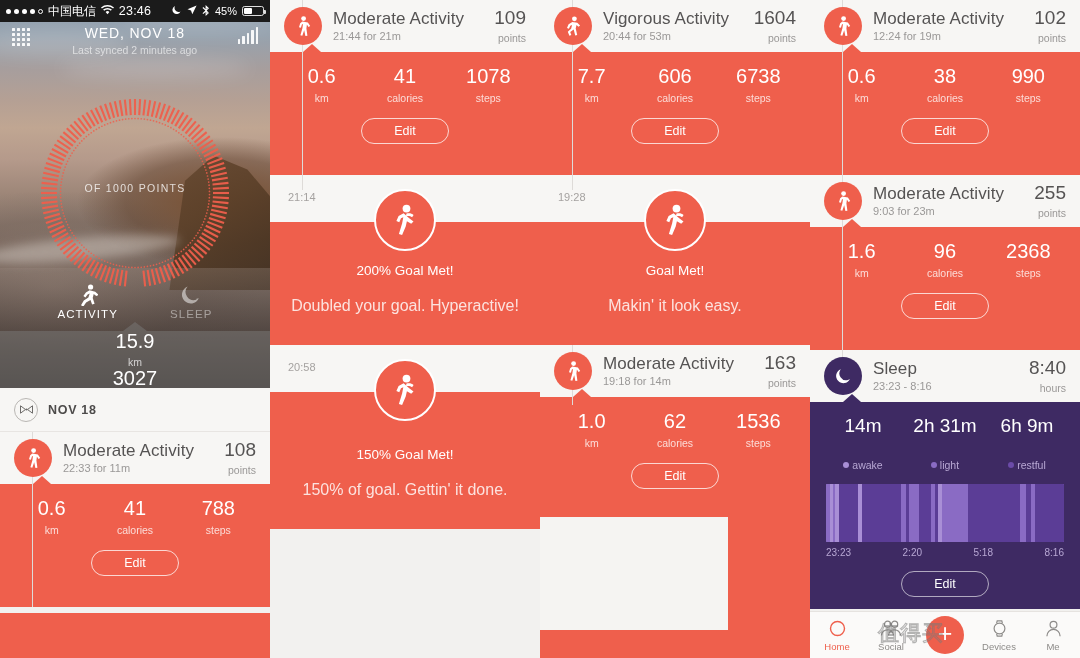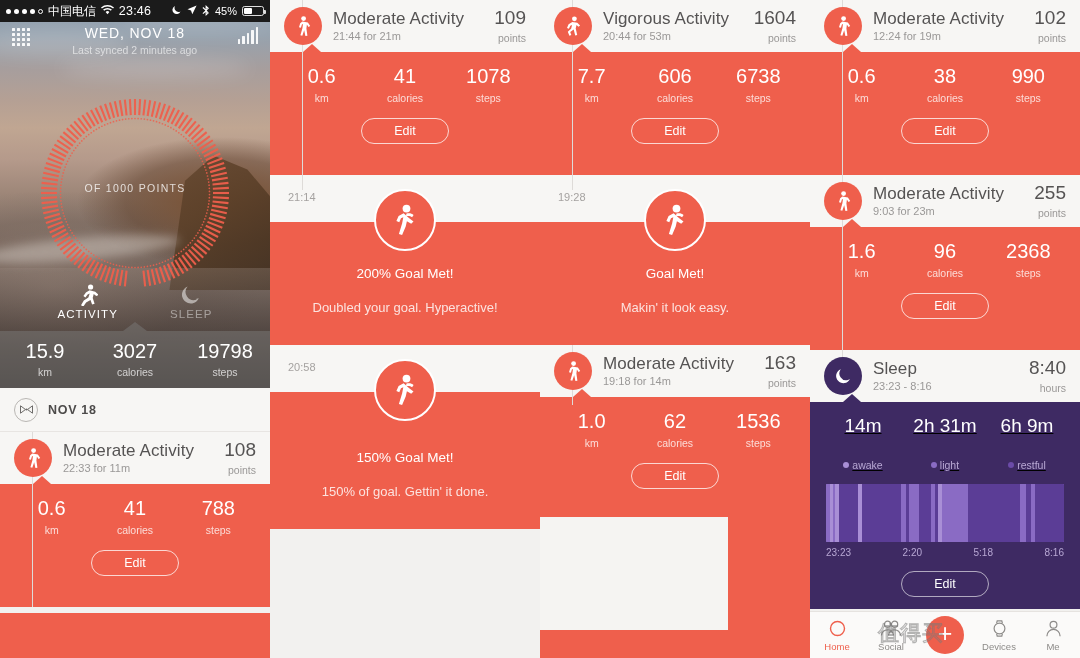--- a/index.html
+++ b/index.html
@@ -115,21 +115,21 @@
   }
   .htab { text-align:center; }
   .htab .ic { height:24px; display:flex; align-items:center; justify-content:center; font-size:19px; color:#fff; }
   .htab .lb { color:#fff; font-size:11.5px; letter-spacing:1.1px; margin-top:1px; }
   .htab.dim .ic, .htab.dim .lb { color:rgba(255,255,255,.45); }
 
   
   .hero-stats {
     position:absolute; left:0; bottom:0; width:100%; height:57px;
     background:rgba(120,118,116,.55);
-    display:flex; align-items:center; z-index:6;
+    display:flex; align-items:center; z-index:6;flex-direction:column;
   }
   .hero-stats:before {
     content:''; position:absolute; left:50%; top:-9px; transform:translateX(-50%);
     border-left:12px solid transparent; border-right:12px solid transparent;
     border-bottom:9px solid rgba(120,118,116,.55);
   }
   .hs { flex:1; text-align:center; }
   .hs .v { color:#fff; font-size:20px; font-weight:400; line-height:1; }
   .hs .l { color:rgba(255,255,255,.72); font-size:10.5px; margin-top:5px; }
 
@@ -191,42 +191,42 @@
     display:flex; flex-direction:column; align-items:center;
     justify-content:flex-end; padding-bottom:30px;
   }
   .goal-circle {
     position:absolute; left:50%; top:14px; transform:translateX(-50%);
     width:62px; height:62px; border-radius:50%; background:#EF5F4C;
     border:2.5px solid #fff;
     display:flex; align-items:center; justify-content:center; z-index:4;
   }
   .goal-t1 { color:#fff; font-size:13.5px; margin-bottom:19px; }
-  .goal-t2 { color:rgba(255,255,255,.82); font-size:13px; }
+  .goal-t2 { color:rgba(255,255,255,.82); font-size:16px; }
 
   
   .date-row {
     background:#F7F6F4; height:44px; display:flex; align-items:center;
     padding-left:14px; border-bottom:1px solid #e8e5e2; position:relative;
   }
   .date-circle {
     width:24px; height:24px; border-radius:50%; border:1px solid #b9b6b3;
     display:flex; align-items:center; justify-content:center; margin-right:10px;
     background:#F7F6F4; position:relative; z-index:3;
   }
   .date-label { font-size:12.5px; color:#4d4b4a; letter-spacing:.7px; font-weight:700; }
 
   
   .sleep-body { background:#3E2A63; padding:14px 12px 12px; position:relative; }
   .sleep-body:before {
     content:''; position:absolute; left:33px; top:-8px;
     border-left:9px solid transparent; border-right:9px solid transparent;
     border-bottom:8px solid #3E2A63;
   }
-  .sleep-metrics { display:flex;text-decoration:underline; }
+  .sleep-metrics { display:flex; }
   .sleep-metric { flex:1; text-align:center; }
   .sleep-metric .v { color:#fff; font-size:19px; font-weight:400; line-height:1; }
   .sleep-metric .l {
     color:#b8a8d4; font-size:10.5px; margin-top:24px;
     display:flex; align-items:center; justify-content:center; gap:3px;
   }
   .sleep-metric .dot { width:6px; height:6px; border-radius:50%; display:inline-block; }
   .hypno {
     position:relative; margin:13px 4px 0; height:58px;
     background:#5B3D96; border-radius:1px; overflow:hidden;

